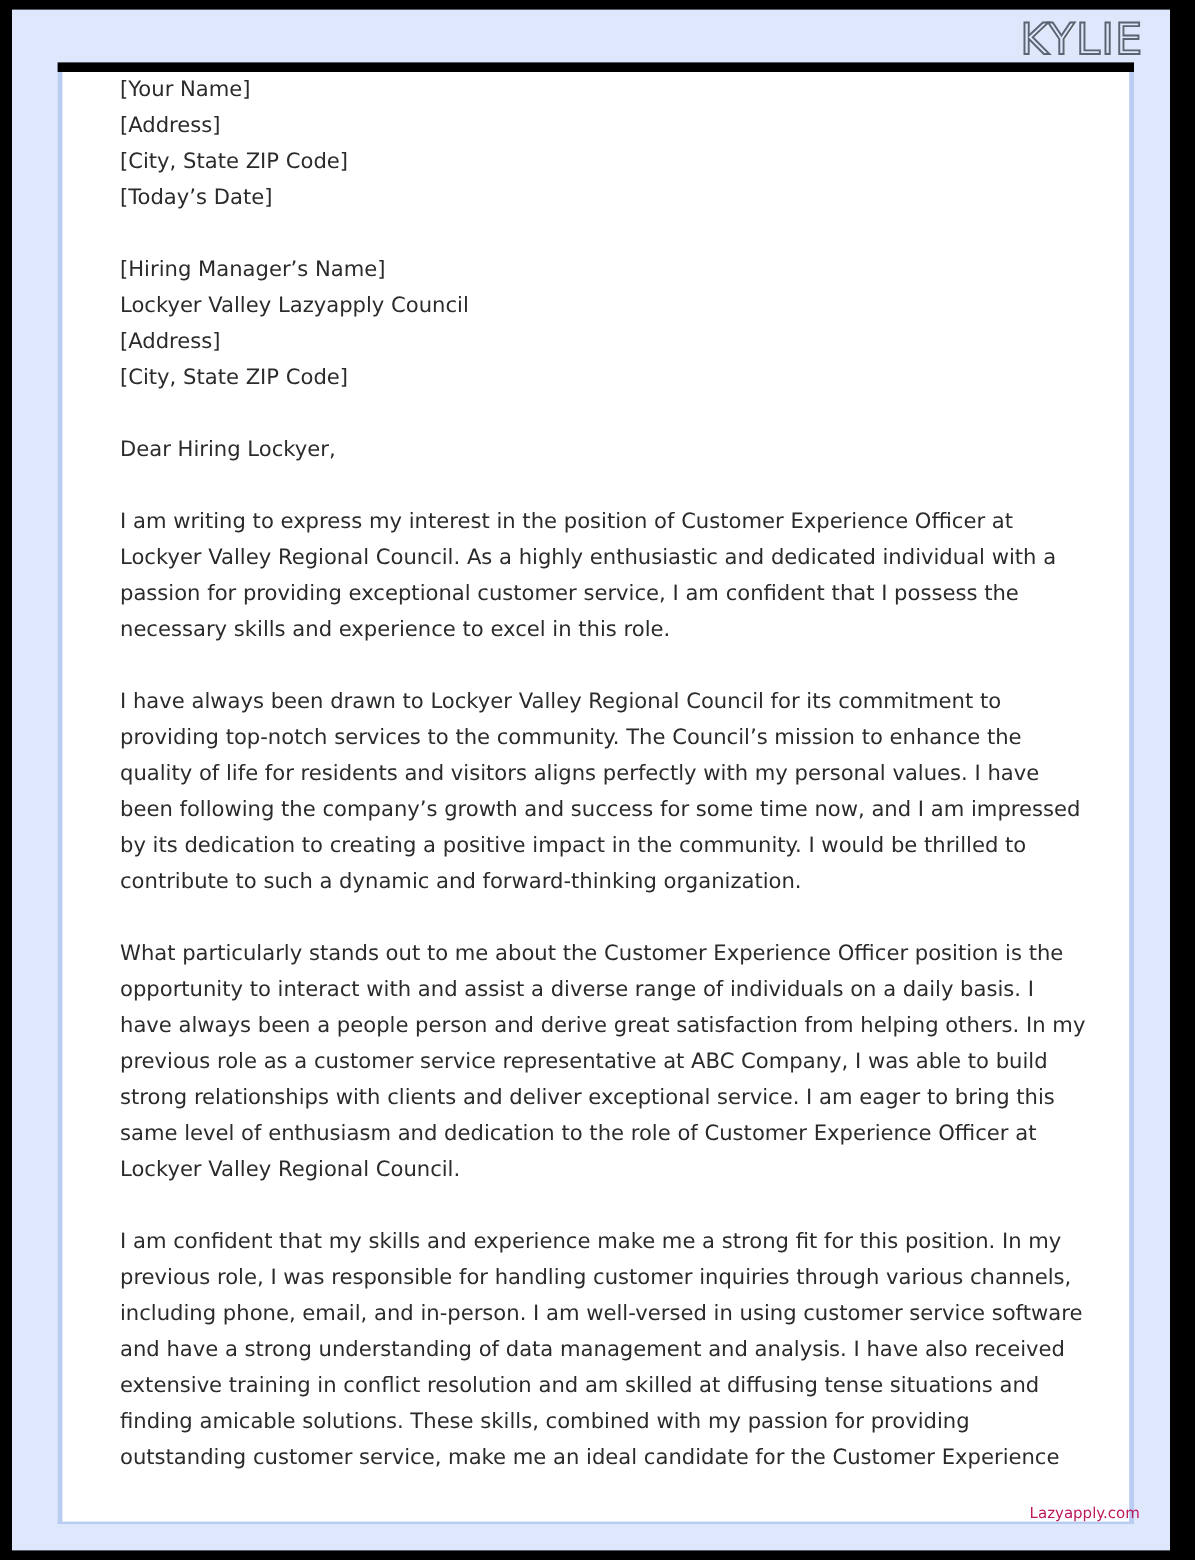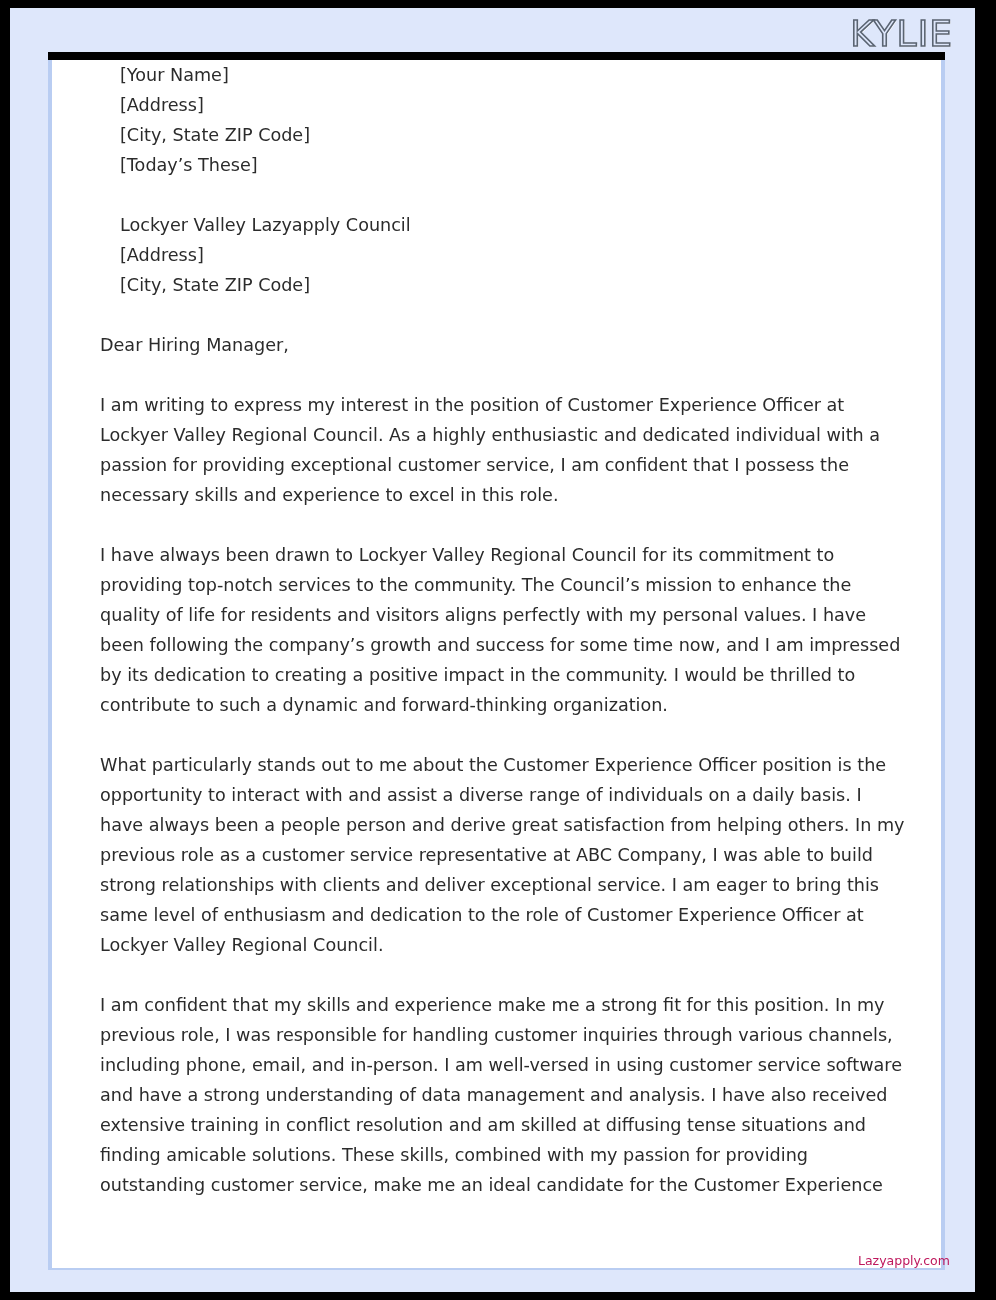--- a/index.html
+++ b/index.html
@@ -90,21 +90,20 @@
     color: #2b2b2b;
     font-weight: 400;
   }
 
   .addr-block {
     margin: 0;
   }
   .addr-line {
     display: block;
     white-space: nowrap;
-    margin-left: 20px;
   }
 
   .blank-line {
     display: block;
     height: 30px;
   }
 
   .para {
     margin: 0;
     text-align: left;
@@ -134,34 +133,35 @@
     <div id="doc-topbar"></div>
 
     <div id="doc-sheet"></div>
 
     <div id="letter-layer">
 
       <div class="letter-body addr-block">
         <span class="addr-line">[Your Name]</span>
         <span class="addr-line">[Address]</span>
         <span class="addr-line">[City, State ZIP Code]</span>
-        <span class="addr-line">[Today’s These]</span>
+        <span class="addr-line">[Today’s Date]</span>
       </div>
 
       <span class="blank-line"></span>
 
       <div class="letter-body addr-block">
+        <span class="addr-line">[Hiring Manager’s Name]</span>
         <span class="addr-line">Lockyer Valley Lazyapply Council</span>
         <span class="addr-line">[Address]</span>
         <span class="addr-line">[City, State ZIP Code]</span>
       </div>
 
       <span class="blank-line"></span>
 
-      <div class="letter-body para">Dear Hiring Manager,</div>
+      <div class="letter-body para">Dear Hiring Lockyer,</div>
 
       <span class="blank-line"></span>
 
       <div class="letter-body para">I am writing to express my interest in the position of Customer Experience Officer at Lockyer Valley Regional Council. As a highly enthusiastic and dedicated individual with a passion for providing exceptional customer service, I am confident that I possess the necessary skills and experience to excel in this role.</div>
 
       <span class="blank-line"></span>
 
       <div class="letter-body para">I have always been drawn to Lockyer Valley Regional Council for its commitment to providing top-notch services to the community. The Council’s mission to enhance the quality of life for residents and visitors aligns perfectly with my personal values. I have been following the company’s growth and success for some time now, and I am impressed by its dedication to creating a positive impact in the community. I would be thrilled to contribute to such a dynamic and forward-thinking organization.</div>
 
       <span class="blank-line"></span>

